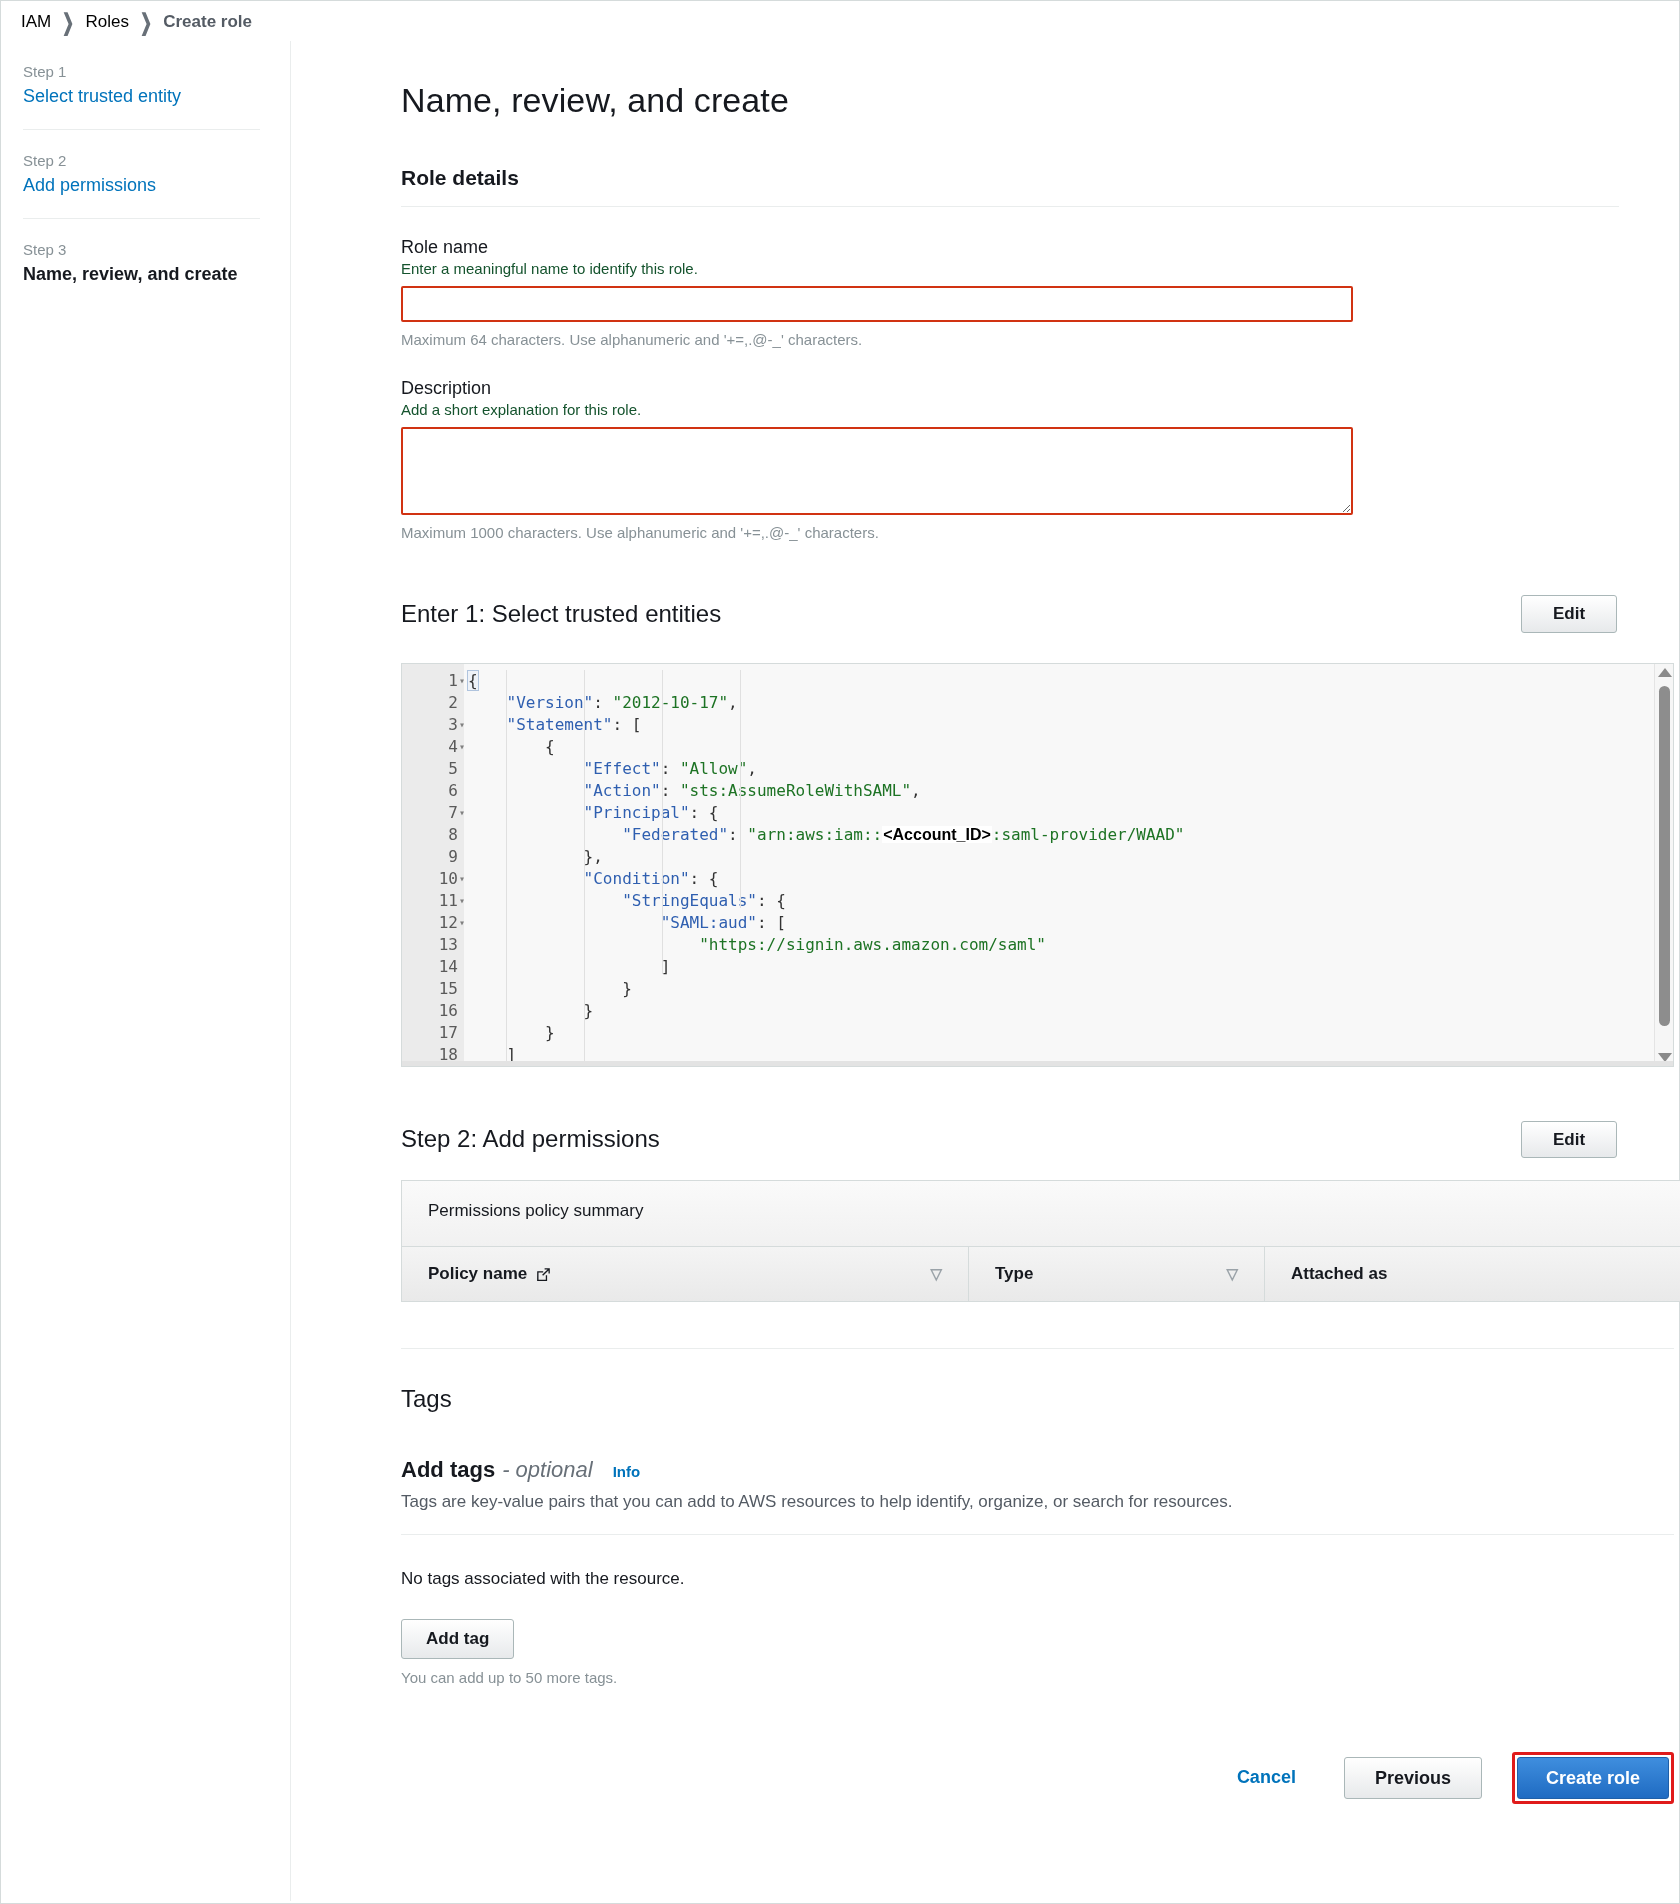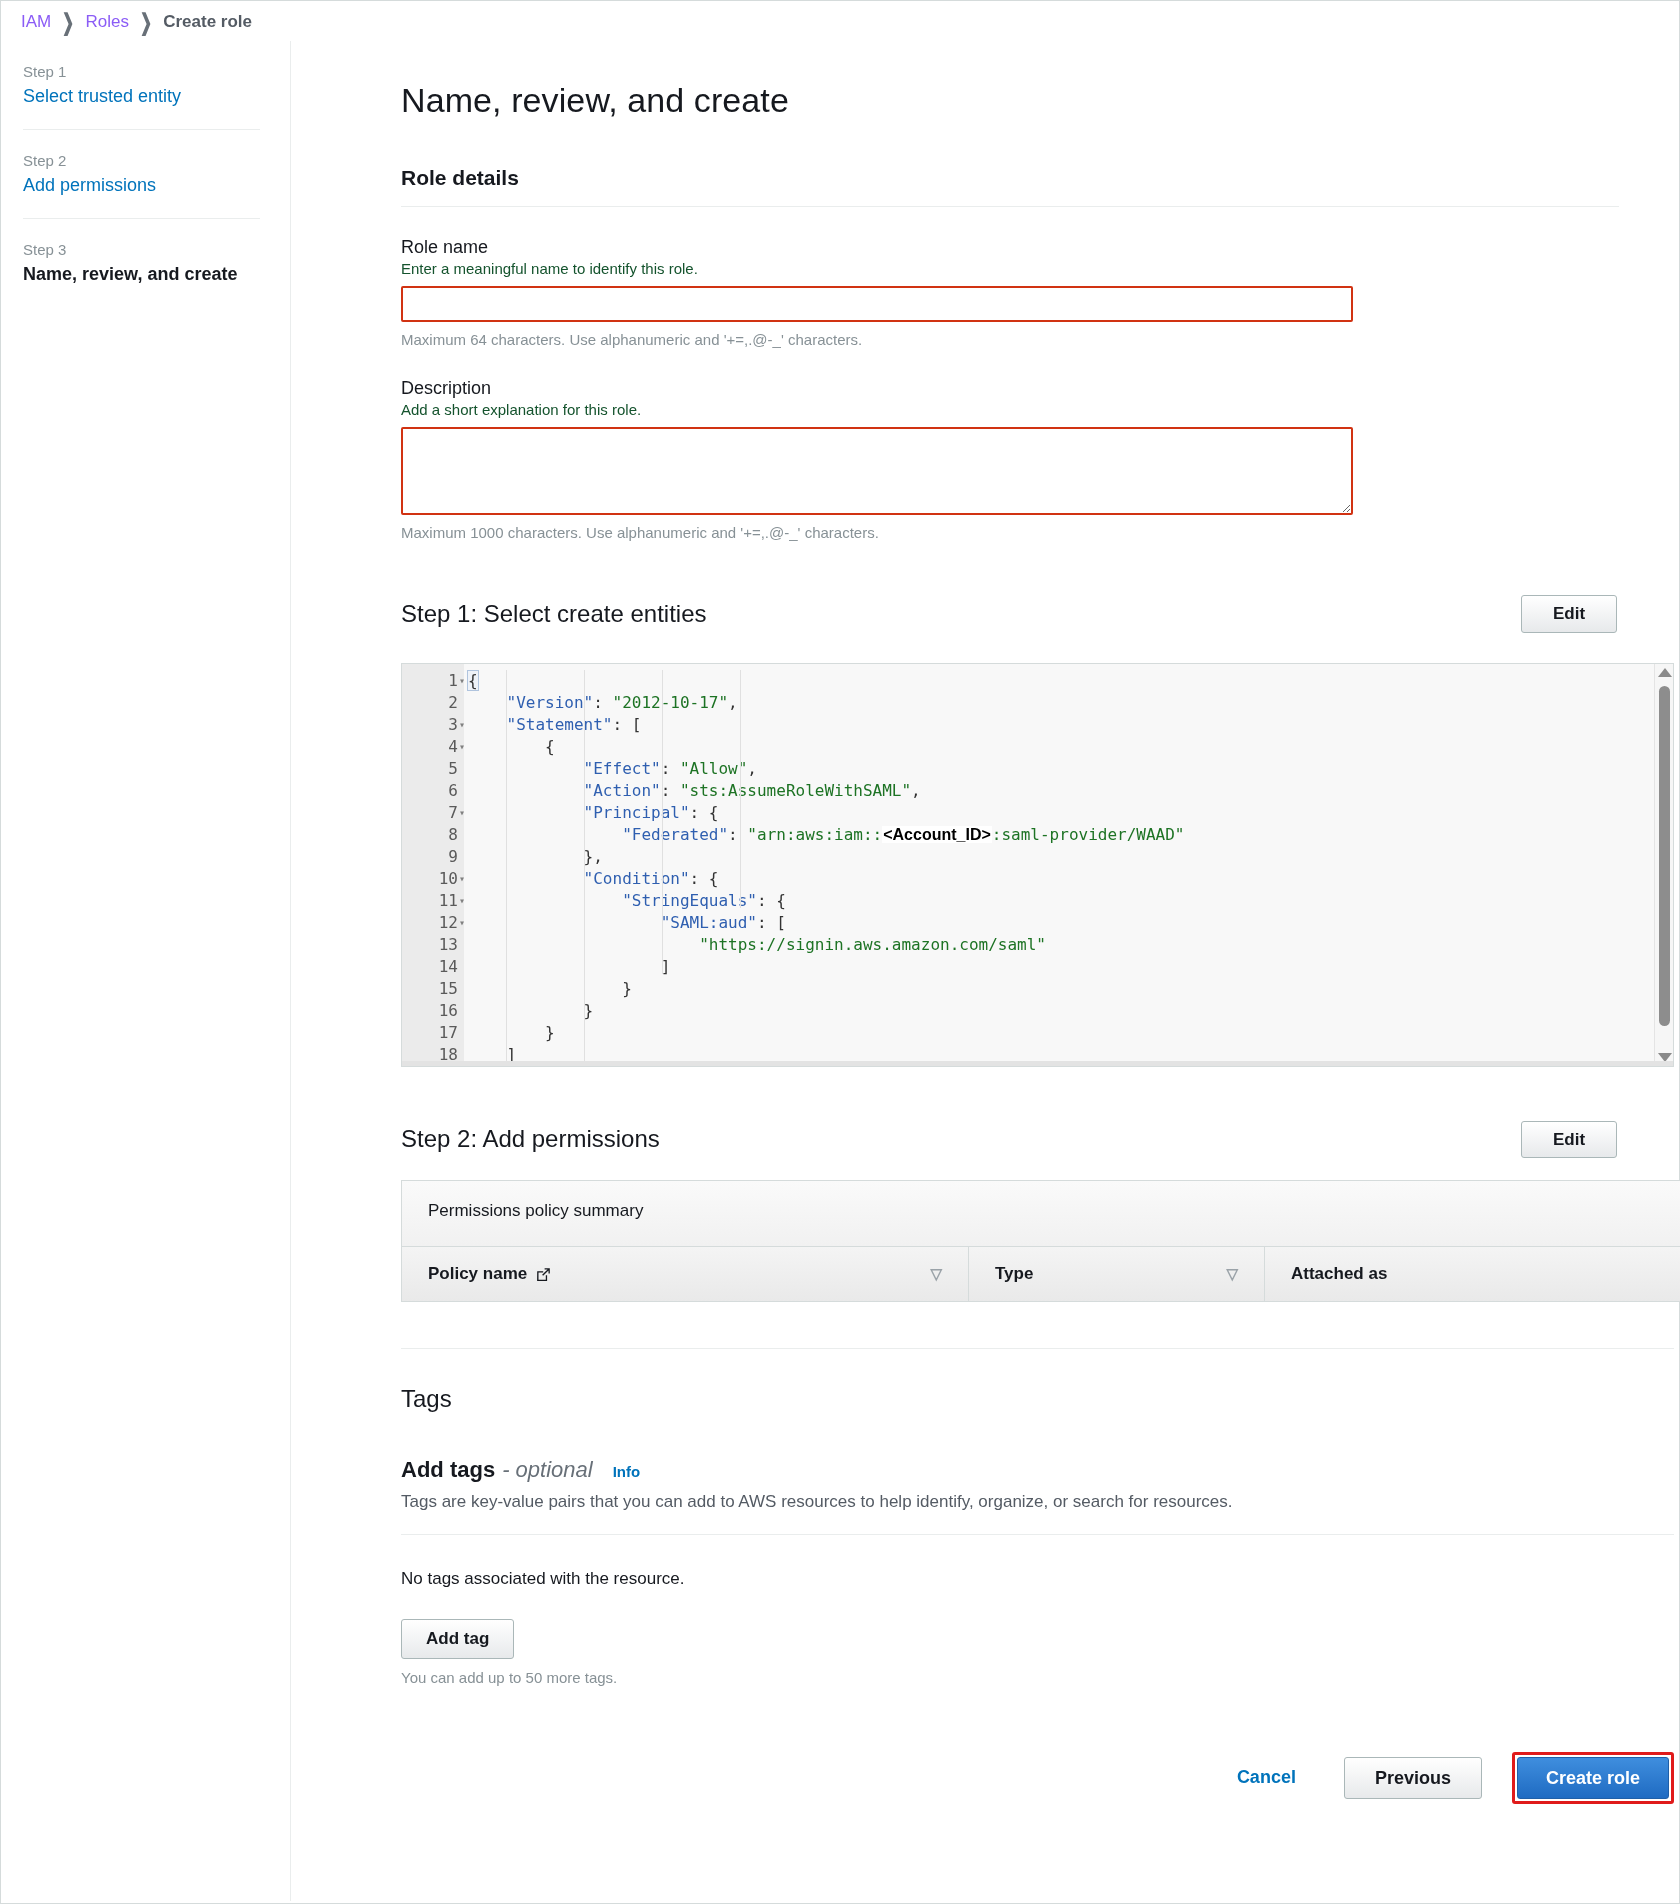--- a/index.html
+++ b/index.html
@@ -23,21 +23,21 @@
   }
 
   
   .breadcrumb {
     display: flex;
     align-items: center;
     padding: 12px 0 10px 20px;
     font-size: 17px;
     height: 40px;
   }
-  .bc-link { color: #8b5cf6; cursor: pointer; }
+  .bc-link { color: #000000; cursor: pointer; }
   .bc-current { color: #545b64; font-weight: bold; }
   .bc-sep {
     color: #687078;
     font-weight: bold;
     margin: 0 10px;
     font-size: 17px;
     transform: scaleY(1.35) scaleX(0.85);
     display: inline-block;
   }
 
@@ -400,21 +400,21 @@
       
       <div class="field">
         <div class="field-label">Description</div>
         <div class="field-desc">Add a short explanation for this role.</div>
         <textarea class="text-area" placeholder="" style=""></textarea>
         <div class="field-hint">Maximum 1000 characters. Use alphanumeric and '+=,.@-_' characters.</div>
       </div>
 
       
       <div class="review-head">
-        <h3>Step 1: Select create entities</h3>
+        <h3>Enter 1: Select trusted entities</h3>
         <button class="btn btn-edit">Edit</button>
       </div>
 
       <div class="code-wrap">
         <div class="gutter" id="gutter">
             <div class="gline">1<span class="fold">▾</span></div>
             <div class="gline">2</div>
             <div class="gline">3<span class="fold">▾</span></div>
             <div class="gline">4<span class="fold">▾</span></div>
             <div class="gline">5</div>

